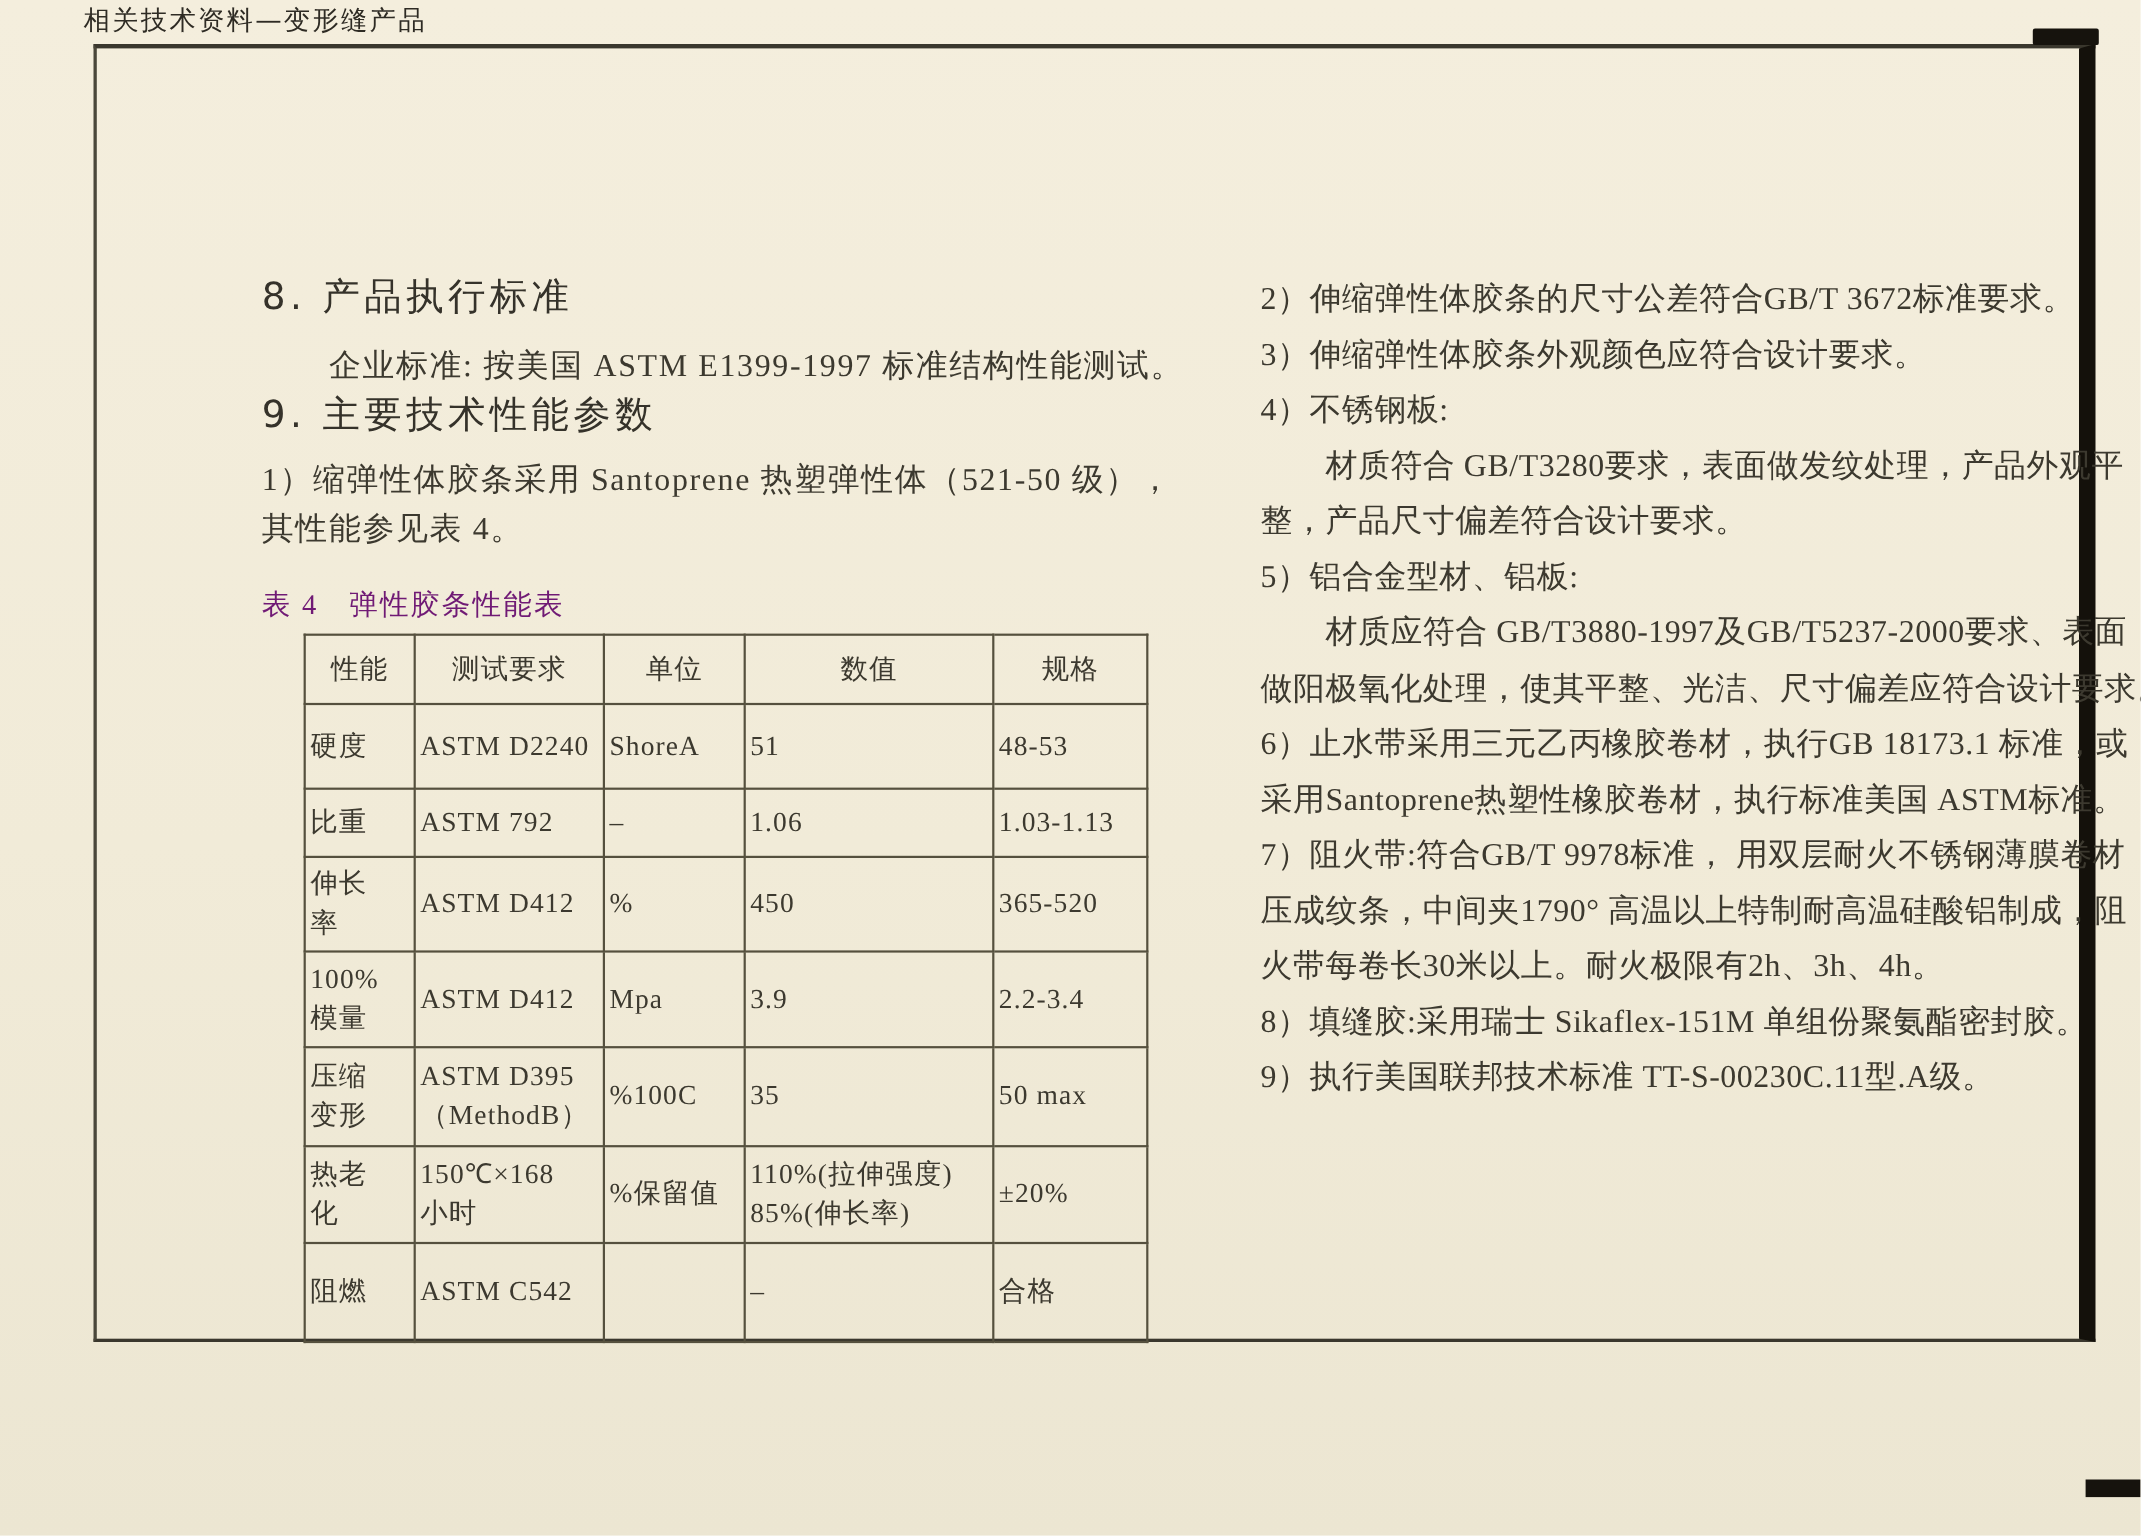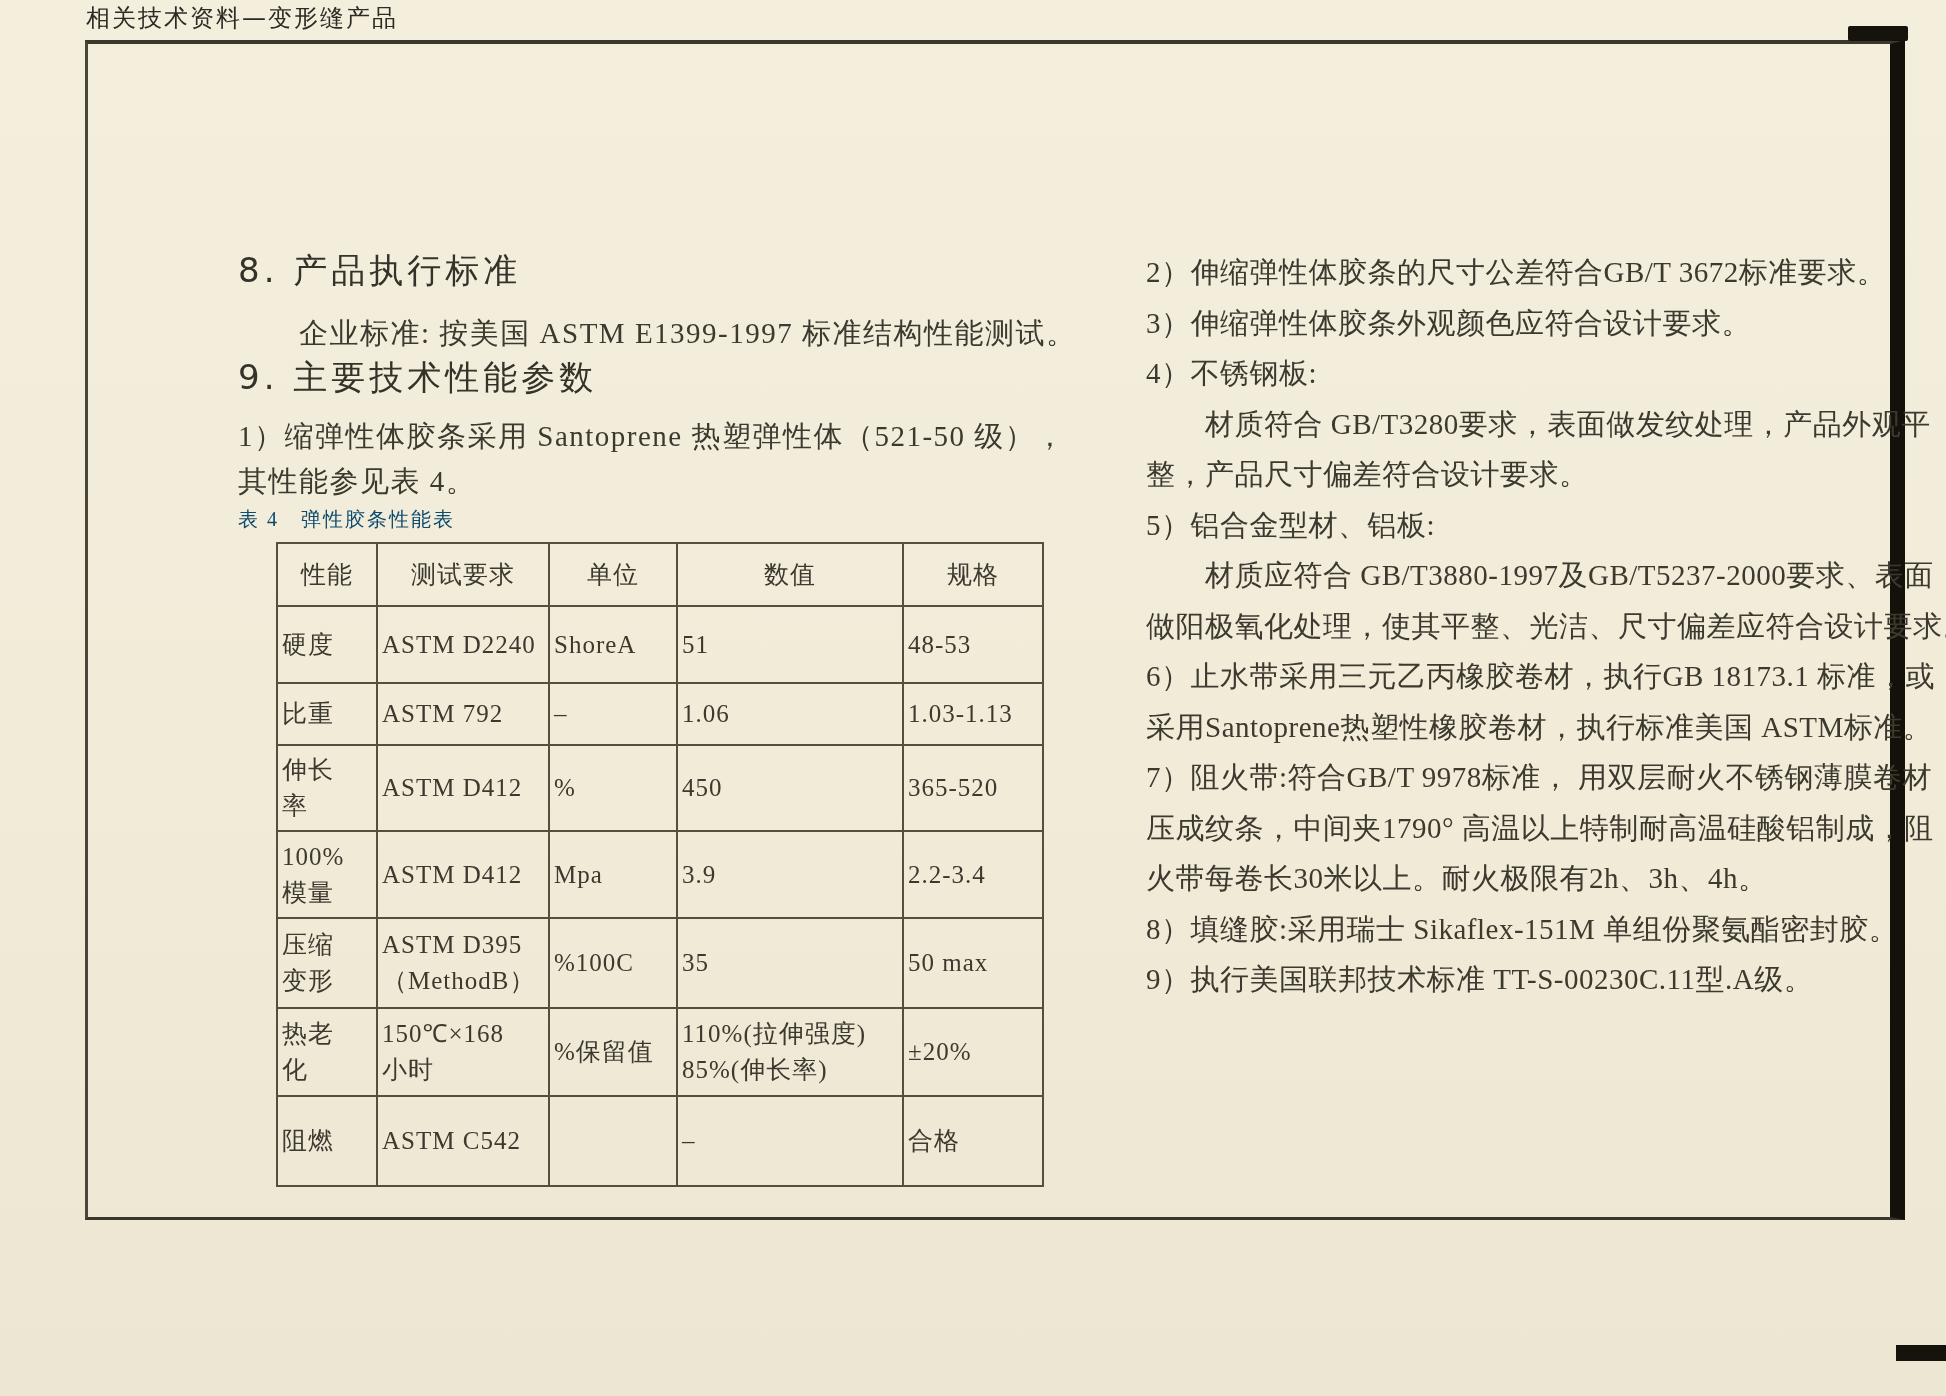--- a/index.html
+++ b/index.html
@@ -3,21 +3,21 @@
 <meta charset="utf-8">
 <style>
   html,body{margin:0;padding:0;}
   body{
     width:1946px;height:1396px;position:relative;overflow:hidden;
     background:linear-gradient(180deg,#f4eedd 0%,#f1ebd8 55%,#ece6d2 100%);
     font-family:"Liberation Serif",serif;
     color:#3c392f;
   }
   .page-header{
-    position:absolute;left:86px;top:2px;
+    position:absolute;left:76px;top:2px;
     font-family:"DejaVu Sans","Liberation Sans",sans-serif;
     font-size:24px;font-weight:500;letter-spacing:2px;color:#2e2b24;
   }
   .frame{
     position:absolute;left:85px;top:40px;width:1820px;height:1180px;
     box-sizing:border-box;
     border-top:4px solid #3a372d;
     border-left:3px solid #4a473a;
     border-bottom:3px solid #3a372d;
     border-right:15px solid #14110b;
@@ -39,21 +39,21 @@
     margin:0;line-height:42px;
   }
   .sec-heading.second{margin-top:0;}
   .body-line{
     font-size:29px;letter-spacing:1.5px;line-height:45px;
     white-space:pre;color:#3c392f;
   }
   .para{margin-top:20px;}
   .para.item1{margin-top:16px;}
   .table-caption{
-    margin-top:2px;font-size:20px;letter-spacing:2px;color:#0c4a6e;
+    margin-top:28px;font-size:26px;letter-spacing:2px;color:#701a75;
   }
   
   table.perf{
     margin-top:9px;margin-left:38px;border-collapse:collapse;
     table-layout:fixed;width:766px;
     font-size:25px;color:#3c392f;
   }
   table.perf th,table.perf td{
     border:2px solid #55503e;
     vertical-align:middle;

